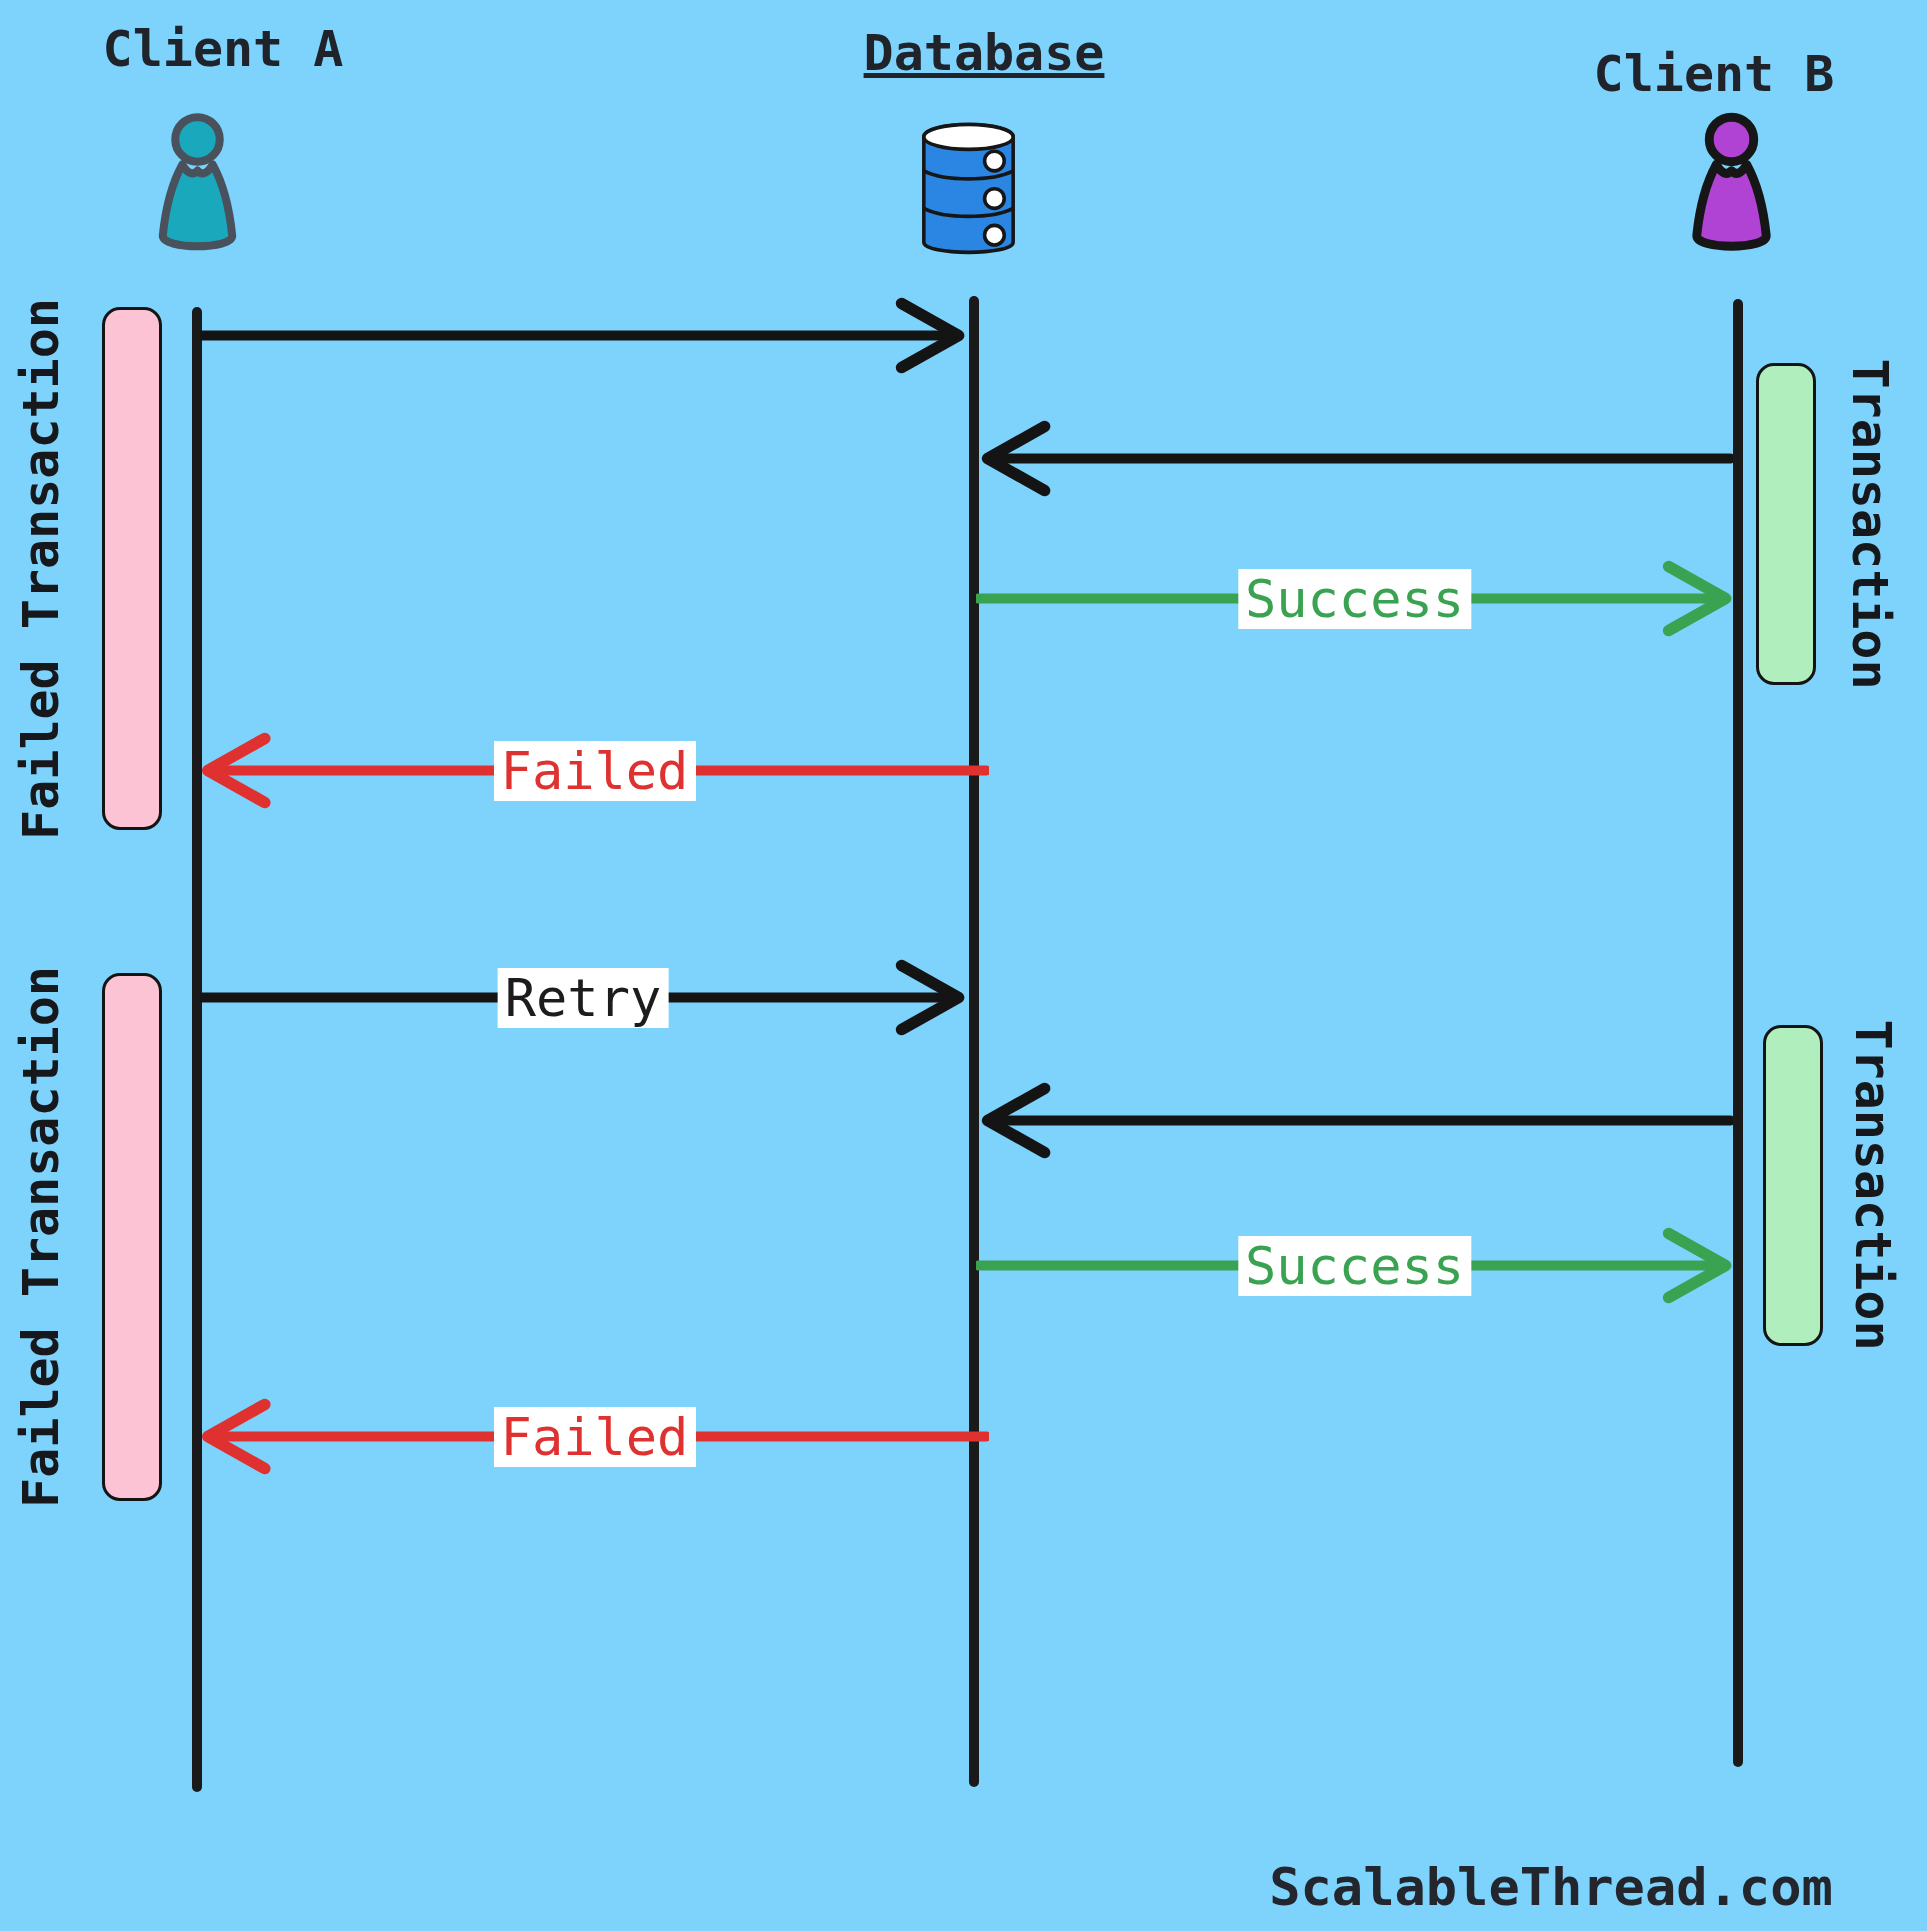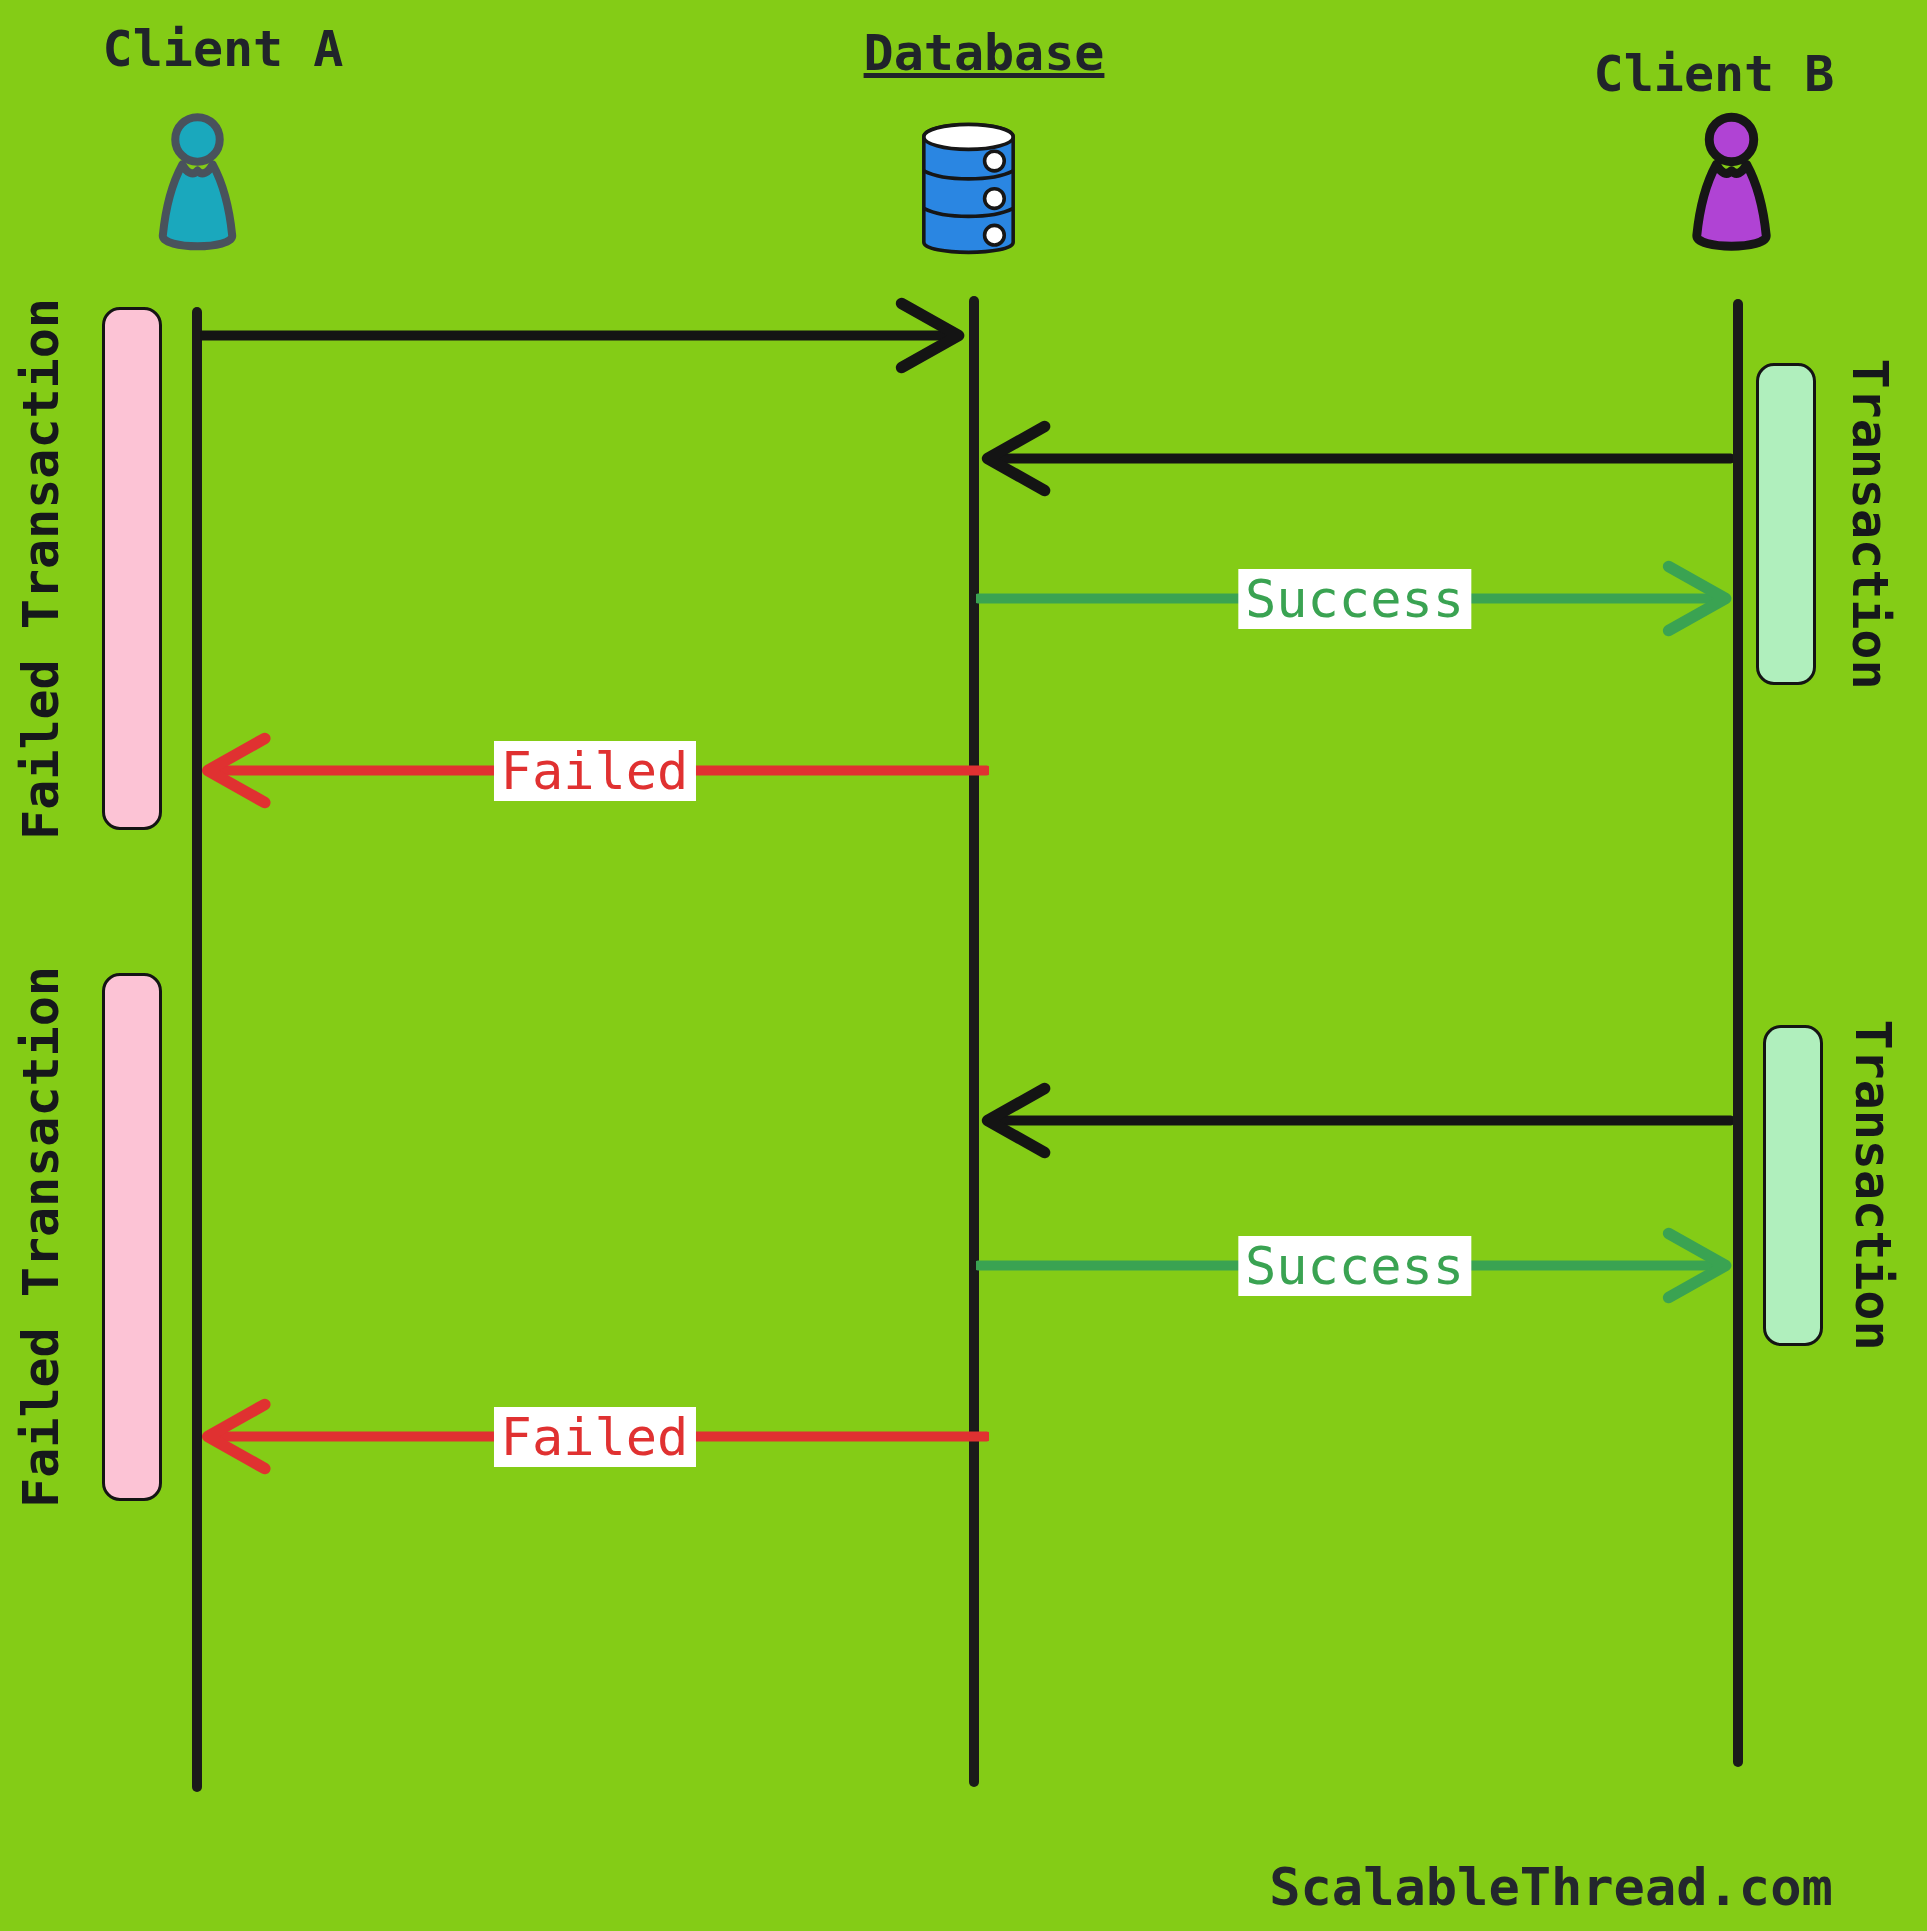--- a/index.html
+++ b/index.html
@@ -1,17 +1,17 @@
 <!DOCTYPE html>
 <html style="font-size:14.3px"><head>
 <meta charset="utf-8">
 <style>
   html,body{margin:0;padding:0;background:#ffffff;}
   .canvas{
-    position:relative;width:1927px;height:1932px;background:#84cc16;
+    position:relative;width:1927px;height:1932px;background:#7dd3fc;
     font-family:"DejaVu Sans Mono", monospace;overflow:hidden;
   }
   .actor-title{
     position:absolute;transform:translateX(-50%);
     font-size:50px;font-weight:bold;color:#20242a;white-space:nowrap;
   }
   .icon{position:absolute;}
   .lifeline{position:absolute;width:9.8px;background:#1a1a1a;border-radius:5.3px;}
   .msg{position:absolute;height:89px;}
   .msg svg{position:absolute;left:0;top:0;}
@@ -103,20 +103,27 @@
   </div>
 
   <div class="msg" style="left:200px;top:726px;width:789px;">
     <svg width="789" height="89" viewBox="0 0 885 100">
       <line x1="14" y1="50" x2="883" y2="50" stroke="#e03131" stroke-width="11" stroke-linecap="round"></line>
       <polyline points="72,14 8,50 72,86" fill="none" stroke="#e03131" stroke-width="13" stroke-linecap="round" stroke-linejoin="round"></polyline>
     </svg>
     <span class="msg-label c-red">Failed</span>
   </div>
 
+  <div class="msg" style="left:200px;top:953px;width:766px;">
+    <svg width="766" height="89" viewBox="0 0 860 100">
+      <line x1="2" y1="50" x2="846" y2="50" stroke="#141414" stroke-width="11" stroke-linecap="round"></line>
+      <polyline points="788,14 852,50 788,86" fill="none" stroke="#141414" stroke-width="13" stroke-linecap="round" stroke-linejoin="round"></polyline>
+    </svg>
+    <span class="msg-label c-black">Retry</span>
+  </div>
 
   <div class="msg" style="left:980px;top:1076px;width:753px;">
     <svg width="753" height="89" viewBox="0 0 845 100">
       <line x1="14" y1="50" x2="843" y2="50" stroke="#141414" stroke-width="11" stroke-linecap="round"></line>
       <polyline points="72,14 8,50 72,86" fill="none" stroke="#141414" stroke-width="13" stroke-linecap="round" stroke-linejoin="round"></polyline>
     </svg>
   </div>
 
   <div class="msg" style="left:976px;top:1221px;width:757px;">
     <svg width="757" height="89" viewBox="0 0 850 100">

